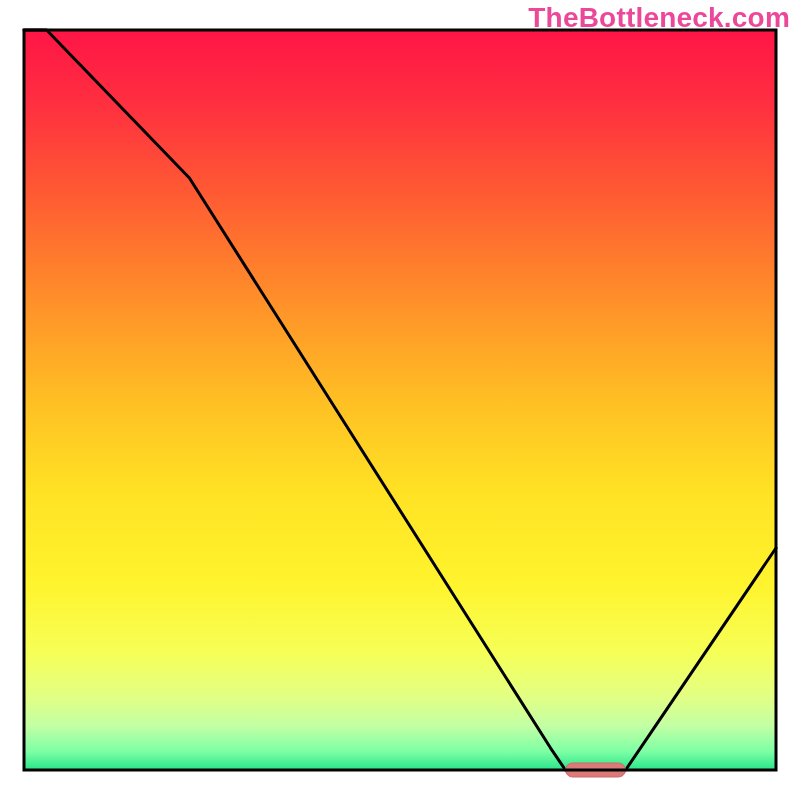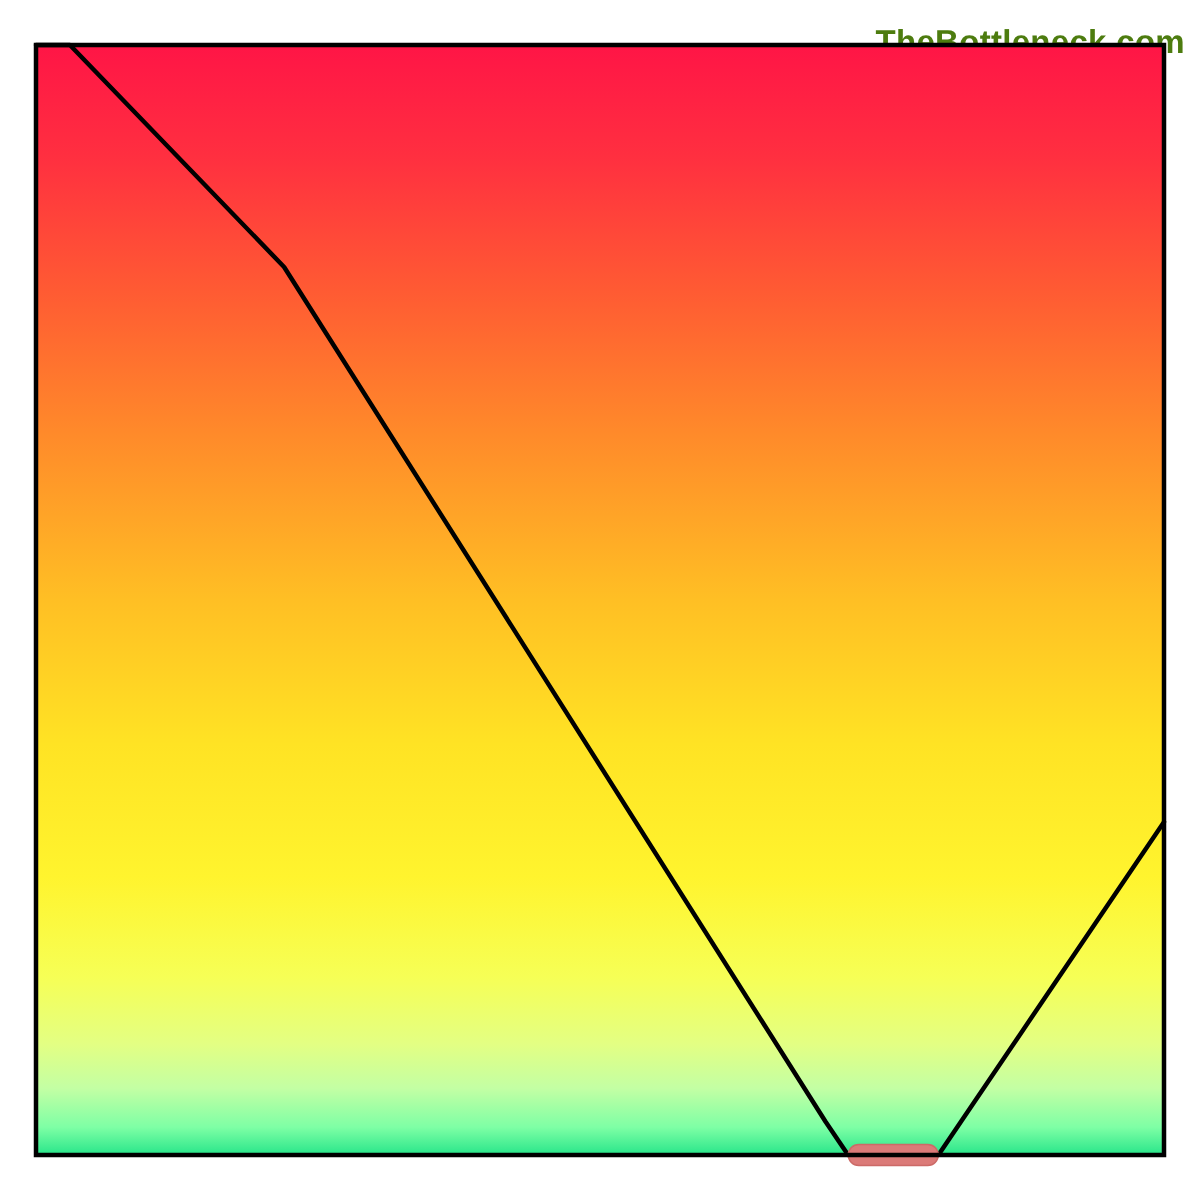--- a/index.html
+++ b/index.html
@@ -10,25 +10,25 @@
     background: #ffffff;
     font-family: Arial, Helvetica, sans-serif;
   }
   .container {
     position: relative;
     width: 800px;
     height: 800px;
   }
   .watermark {
     position: absolute;
-    top: 15px;
+    top: 2px;
     right: 10px;
-    font-size: 22px;
+    font-size: 28px;
     font-weight: bold;
-    color: #4d7c0f;
+    color: #ec4899;
     letter-spacing: 0.2px;
   }
   svg.chart {
     position: absolute;
     left: 0;
     top: 0;
   }
 </style>
 </head>
 <body>

